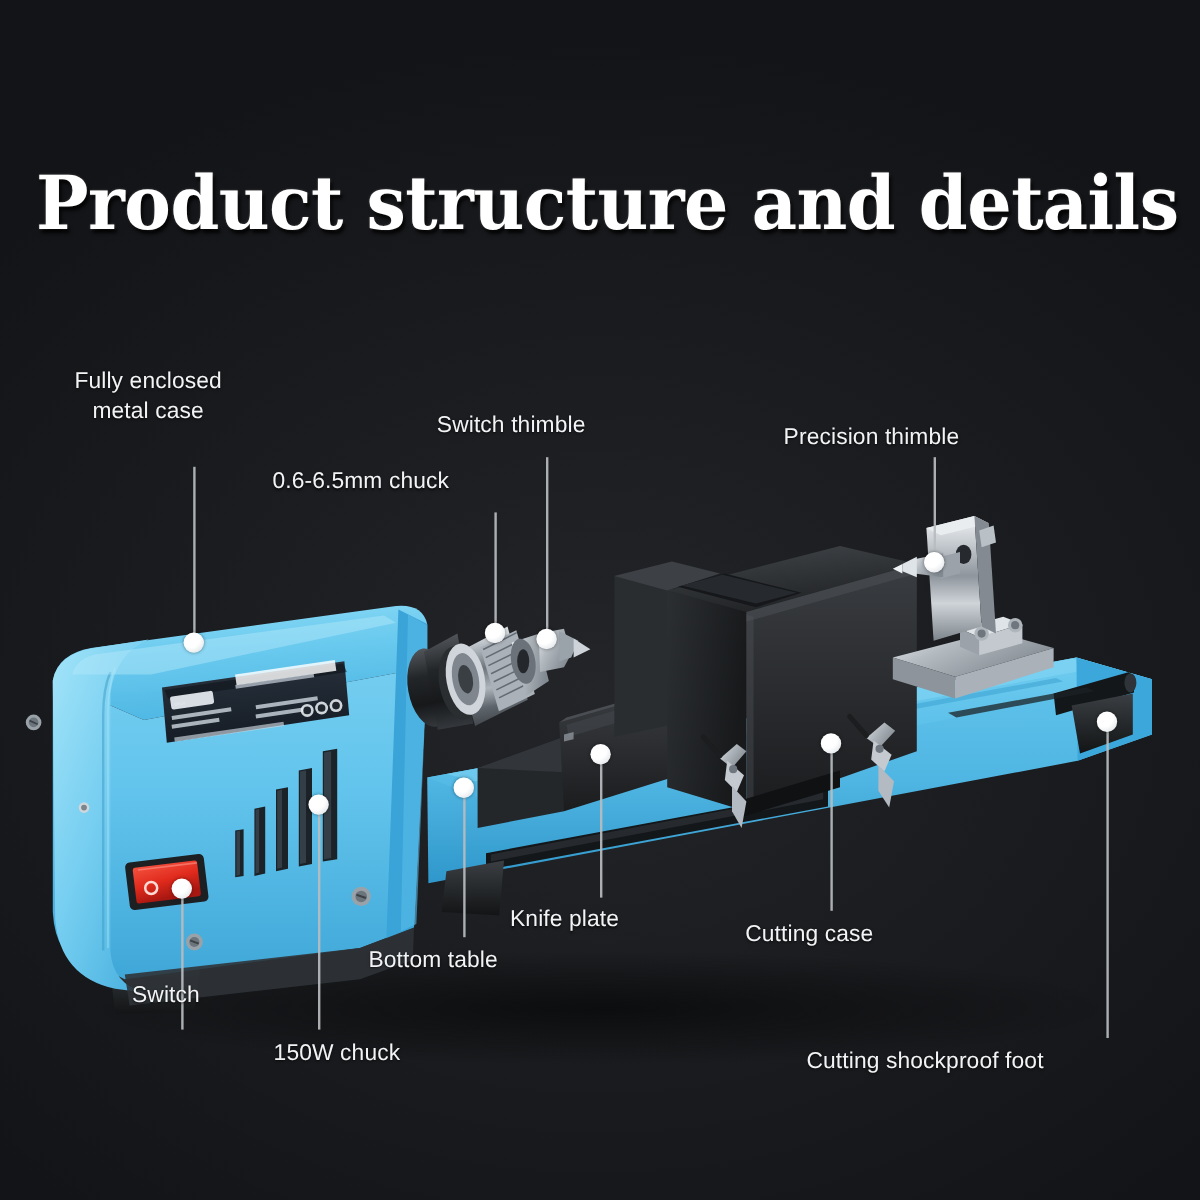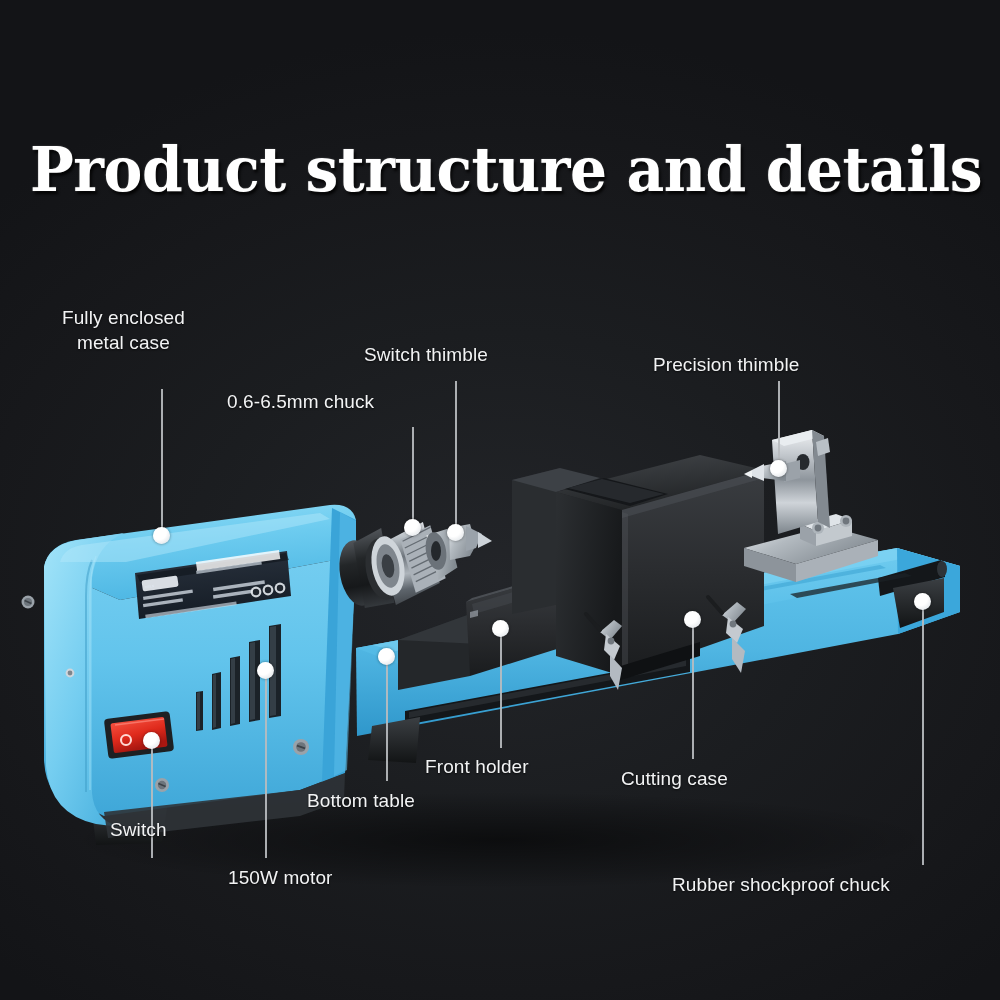--- a/index.html
+++ b/index.html
@@ -372,28 +372,28 @@
       <div class="dot" style="left: 447px; top: 524px;"></div>
       <div class="callout" style="left: 364px; top: 343px; color: rgb(242, 243, 244);">Switch thimble</div>
       <div class="leader" style="left: 778px; top: 381px; height: 87px; background: rgb(185, 188, 191);"></div>
       <div class="dot" style="left: 770px; top: 460px;"></div>
       <div class="callout" style="left: 653px; top: 343px; color: rgb(242, 243, 244); margin-top: 10px;">Precision thimble</div>
       <div class="leader" style="left: 151px; top: 746px; height: 112px; background: rgb(185, 188, 191);"></div>
       <div class="dot" style="left: 143px; top: 732px;"></div>
       <div class="callout" style="left: 110px; top: 818px; color: rgb(242, 243, 244);">Switch</div>
       <div class="leader" style="left: 265px; top: 676px; height: 182px; background: rgb(185, 188, 191);"></div>
       <div class="dot" style="left: 257px; top: 662px;"></div>
-      <div class="callout" style="left: 228px; top: 866px; color: rgb(242, 243, 244);">150W motor</div>
+      <div class="callout" style="left: 228px; top: 866px; color: rgb(242, 243, 244);">150W chuck</div>
       <div class="leader" style="left: 386px; top: 662px; height: 119px; background: rgb(185, 188, 191);"></div>
       <div class="dot" style="left: 378px; top: 648px;"></div>
       <div class="callout" style="left: 307px; top: 789px; color: rgb(242, 243, 244);">Bottom table</div>
       <div class="leader" style="left: 500px; top: 634px; height: 114px; background: rgb(185, 188, 191);"></div>
       <div class="dot" style="left: 492px; top: 620px;"></div>
-      <div class="callout" style="left: 425px; top: 755px; color: rgb(242, 243, 244);">Front holder</div>
+      <div class="callout" style="left: 425px; top: 755px; color: rgb(242, 243, 244);">Knife plate</div>
       <div class="leader" style="left: 692px; top: 625px; height: 134px; background: rgb(185, 188, 191);"></div>
       <div class="dot" style="left: 684px; top: 611px;"></div>
       <div class="callout" style="left: 621px; top: 767px; color: rgb(242, 243, 244);">Cutting case</div>
       <div class="leader" style="left: 922px; top: 607px; height: 258px; background: rgb(185, 188, 191);"></div>
       <div class="dot" style="left: 914px; top: 593px;"></div>
-      <div class="callout" style="left: 672px; top: 873px; color: rgb(242, 243, 244);">Rubber shockproof chuck</div>
+      <div class="callout" style="left: 672px; top: 873px; color: rgb(242, 243, 244);">Cutting shockproof foot</div>
     </div>
 
 </div>
 
 </body></html>

